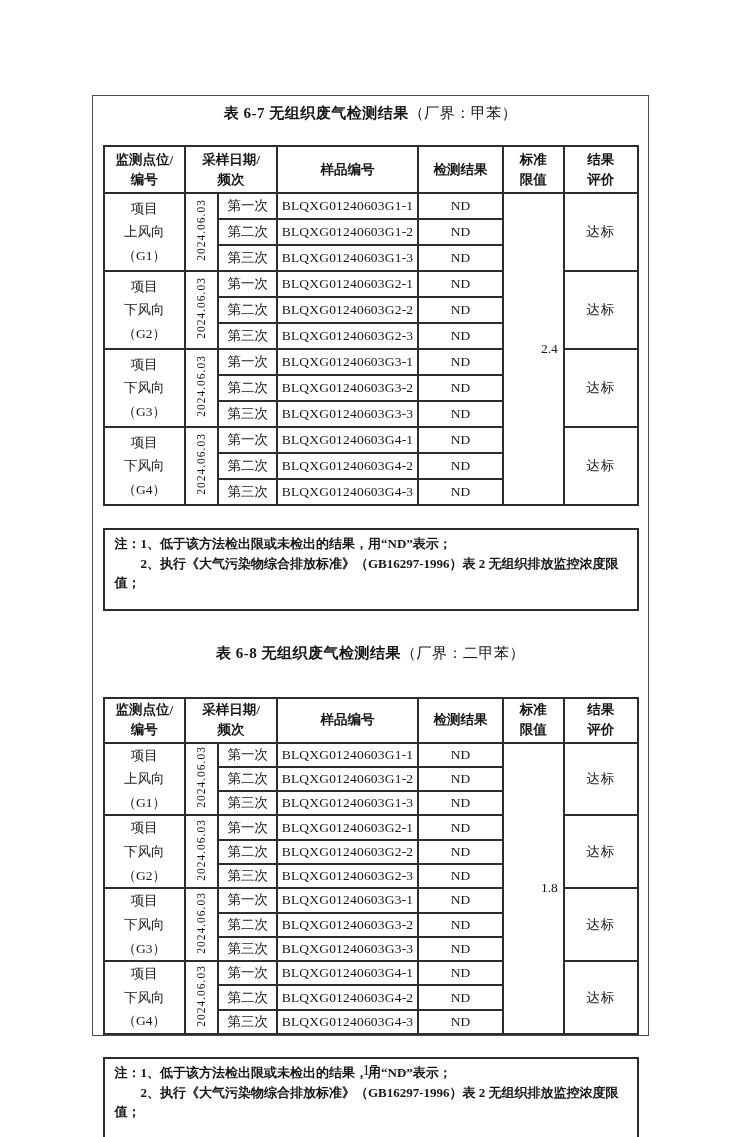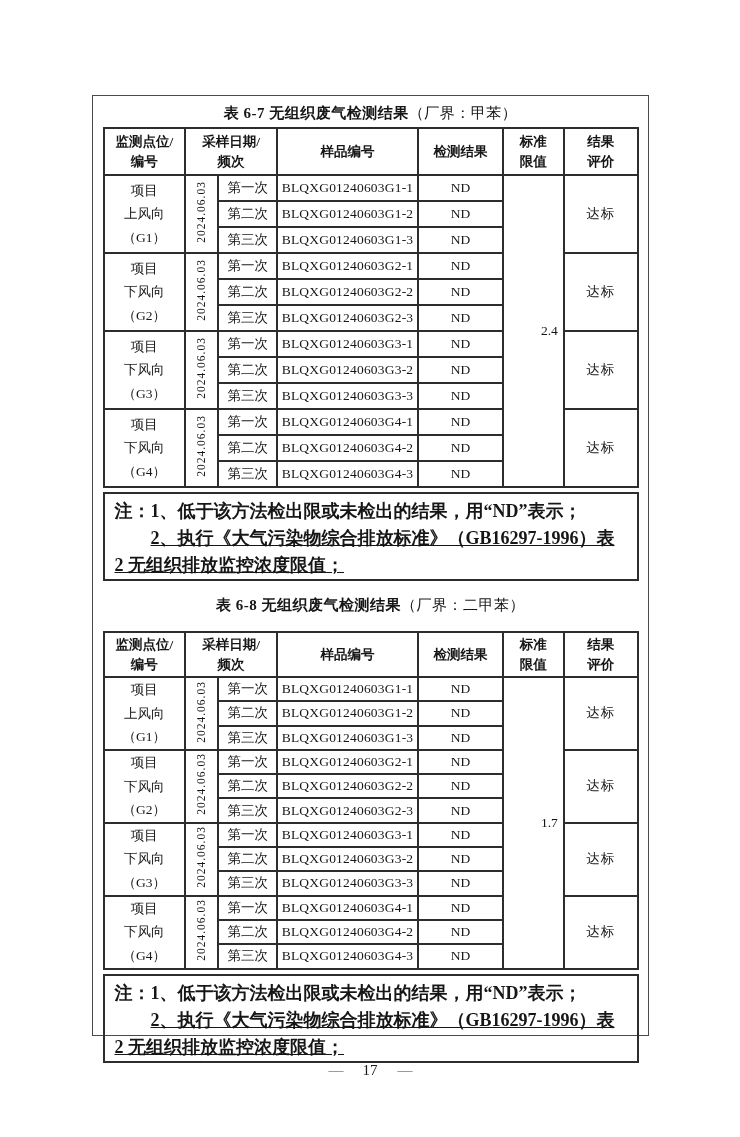--- a/index.html
+++ b/index.html
@@ -12,20 +12,21 @@
   }
   .frame {
     position: absolute;
     left: 92px; top: 95px;
     width: 557px; height: 941px;
     border: 1px solid #4a4a4a;
     display: flex;
     flex-direction: column;
     align-items: center;
     padding-top: 5px;
+    gap: 18px;
   }
   .tbl-title {
     font-size: 15px;
     line-height: 24px;
     white-space: nowrap;
     letter-spacing: 0.5px;
   }
   .tbl-title .t-bold { font-weight: 700; }
   .tbl-title .t-normal { font-weight: 400; }
   .title-2 { margin-top: 12px; margin-bottom: 14px; }
@@ -68,28 +69,28 @@
     line-height: 1;
   }
   td.sample { font-size: 13px; letter-spacing: 0.2px; margin-left: 48px; }
   td.limit { font-size: 13.5px; padding-left: 32px; }
   td.eval { font-size: 13.5px; letter-spacing: 1px; font-family: Liberation Mono, monospace; }
 
   .notes {
     width: 536px;
     margin-top: 4px;
     border: 2px solid #2d2d2d;
-    padding: 4px 10px 0 10px;
-    font-size: 18px;
+    padding: 4px 10px 16px 10px;
+    font-size: 13px;
     line-height: 1.5;
     font-weight: 600;
     text-align: left;
   }
   .notes p { text-indent: 0; }
-  .notes p.indent { text-indent: 2em; text-decoration: underline; }
+  .notes p.indent { text-indent: 2em; }
 
   .footer {
     position: absolute;
     top: 1062px;
     left: 0; width: 100%;
     display: flex;
     justify-content: center;
     align-items: center;
     gap: 20px;
     font-size: 15px;
@@ -251,21 +252,21 @@
     </tr>
 
     <tr>
       <td class="point" rowspan="3">项目
 上风向
 （G1）</td>
       <td class="datec" rowspan="3"><span class="vert">2024.06.03</span></td>
       <td>第一次</td>
       <td class="sample">BLQXG01240603G1-1</td>
       <td>ND</td>
-      <td class="limit" rowspan="12">1.7</td>
+      <td class="limit" rowspan="12">1.8</td>
       <td class="eval" rowspan="3">达标</td>
     </tr>
     <tr>
       <td>第二次</td>
       <td class="sample">BLQXG01240603G1-2</td>
       <td>ND</td>
     </tr>
     <tr>
       <td>第三次</td>
       <td class="sample">BLQXG01240603G1-3</td>

